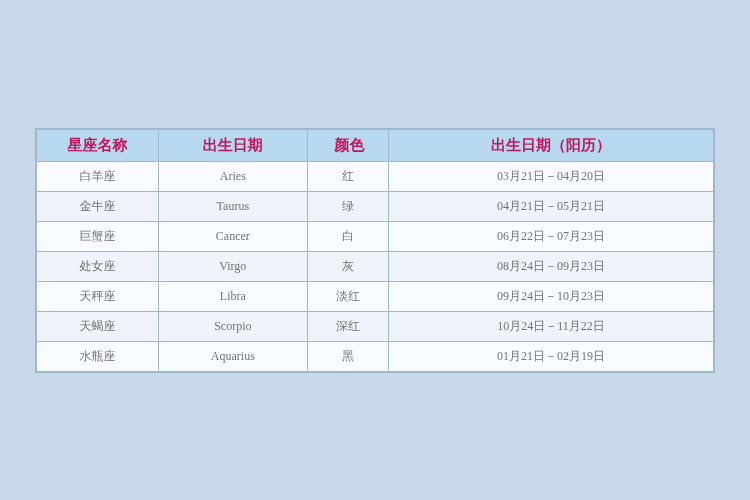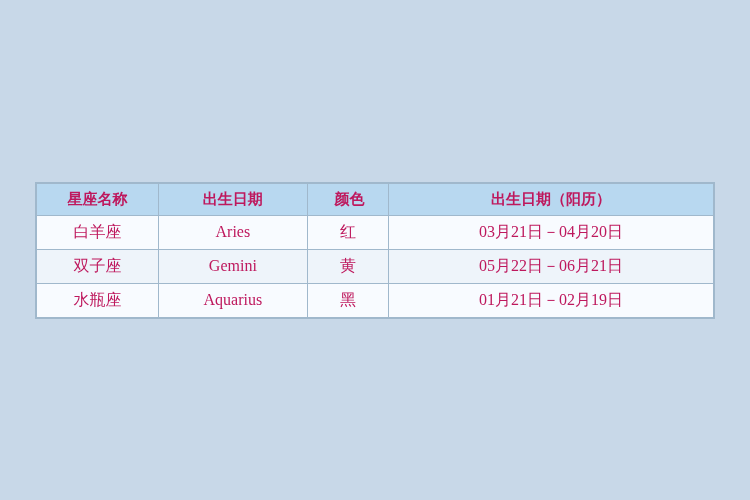--- a/index.html
+++ b/index.html
@@ -18,22 +18,22 @@
       width: 680px;
     }
     table {
       width: 100%;
       border-collapse: collapse;
     }
     th, td {
       border: 1px solid #a0b8cc;
       text-align: center;
       padding: 6px 8px;
-      font-size: 16px;
-      color: #be185d;
+      font-size: 12px;
+      color: #737373;
     }
     thead th {
       background-color: #b8d8f0;
       font-weight: bold;
       font-size: 15px;
       color: #be185d;
     }
     tbody tr {
       background-color: #f8fbff;
     }
@@ -59,24 +59,48 @@
       </tr>
     </thead>
     <tbody id="table-body">
     <tr>
           <td>白羊座</td>
           <td>Aries</td>
           <td>红</td>
           <td>03月21日－04月20日</td>
         </tr>
         <tr>
-          <td>双子座</td>
-          <td>Gemini</td>
-          <td>黄</td>
-          <td>05月22日－06月21日</td>
+          <td>金牛座</td>
+          <td>Taurus</td>
+          <td>绿</td>
+          <td>04月21日－05月21日</td>
+        </tr>
+        <tr>
+          <td>巨蟹座</td>
+          <td>Cancer</td>
+          <td>白</td>
+          <td>06月22日－07月23日</td>
+        </tr>
+        <tr>
+          <td>处女座</td>
+          <td>Virgo</td>
+          <td>灰</td>
+          <td>08月24日－09月23日</td>
+        </tr>
+        <tr>
+          <td>天秤座</td>
+          <td>Libra</td>
+          <td>淡红</td>
+          <td>09月24日－10月23日</td>
+        </tr>
+        <tr>
+          <td>天蝎座</td>
+          <td>Scorpio</td>
+          <td>深红</td>
+          <td>10月24日－11月22日</td>
         </tr>
         <tr>
           <td>水瓶座</td>
           <td>Aquarius</td>
           <td>黑</td>
           <td>01月21日－02月19日</td>
         </tr>
       </tbody>
   </table>
 </div>

